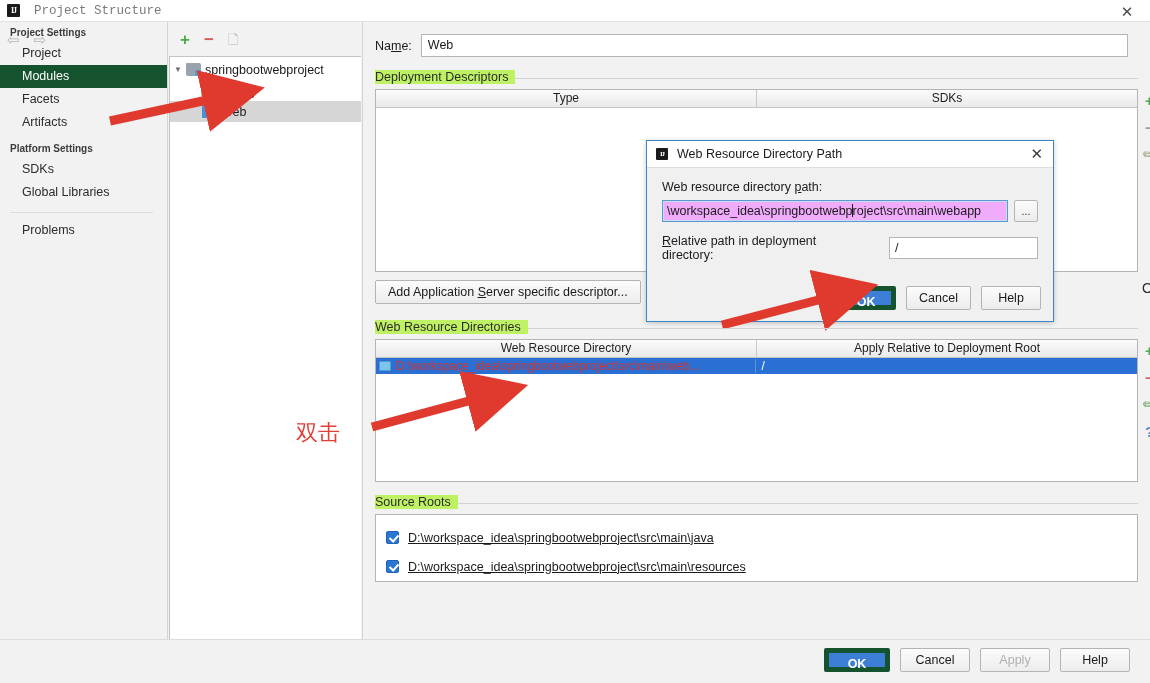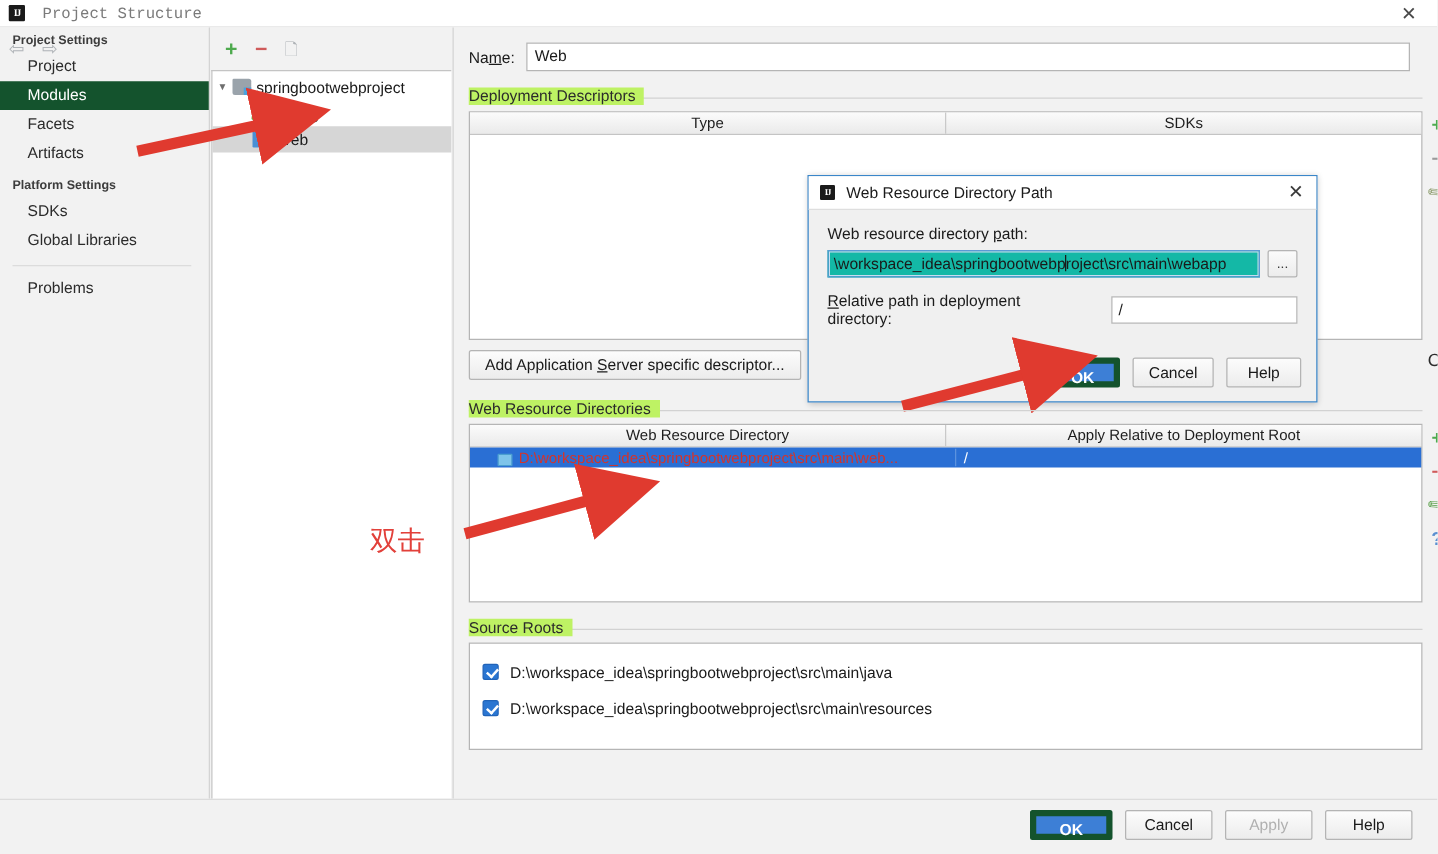--- a/index.html
+++ b/index.html
@@ -193,21 +193,21 @@
     font-family:"Liberation Serif", serif;letter-spacing:-1px;
   }
   #modal .mtitle .mt-text{ margin-left:9px;font-size:12.5px;color:#1a1a1a; }
   #modal .mtitle .mclose{
     position:absolute;right:10px;top:4px;font-size:15px;color:#3a3a3a;line-height:18px;
   }
   #modal .mbody{ padding:12px 15px 0 15px; }
   .mlabel{ font-size:12.5px;color:#1a1a1a;margin-bottom:6px; }
   .mrow1{ display:flex;align-items:center;gap:6px; }
   .pathinput{
-    flex:1;height:22px;background:#14b8a6;border:1px solid #5a9ad4;
+    flex:1;height:22px;background:#f0abfc;border:1px solid #5a9ad4;
     box-shadow:inset 0 0 0 1px #c9dcf0;padding:0 4px;font-size:12.5px;
     line-height:20px;color:#1a1a1a;position:relative;white-space:nowrap;overflow:hidden;
   }
   .caret{
     display:inline-block;width:1px;height:13px;background:#1a1a1a;
     vertical-align:-2px;margin:0 -0.5px;
   }
   .dotsbtn{
     width:24px;height:22px;background:linear-gradient(#fbfbfb,#ececec);
     border:1px solid #b4b4b4;border-radius:2px;font-size:11px;color:#3a3a3a;
@@ -324,41 +324,41 @@
       <div class="grp-line"></div>
       <span class="grp-title">Web Resource Directories</span>
 
       <div class="tablebox" style="height:143px;margin-top:5px;">
         <div class="thead">
           <div class="th">Web Resource Directory</div>
           <div class="th">Apply Relative to Deployment Root</div>
         </div>
 
         <div style="display:flex;height:16px;background:#2a6fd4;align-items:center;">
-          <div style="flex:1;display:flex;align-items:flex-end;padding-left:22px;overflow:hidden;">
+          <div style="flex:1;display:flex;align-items:center;padding-left:3px;overflow:hidden;">
             <span style="width:12px;height:10px;background:#7ec4ea;border:1px solid #4a9fd0;margin-right:5px;flex:none;border-radius:1px;"></span>
             <span style="color:#d4342b;font-size:12px;white-space:nowrap;">D:\workspace_idea\springbootwebproject\src\main\web...</span>
           </div>
           <div style="flex:1;color:#ffffff;font-size:12px;padding-left:6px;border-left:1px solid #5c92de;">/</div>
         </div>
 
         <div class="sidetools">
           <span class="st-plus">+</span>
           <span class="st-minus" style="color:#cf5a5a">−</span>
           <span class="st-pencil green">✎</span>
           <span class="st-q">?</span>
         </div>
       </div>
     </div>
 
     <div class="grp" style="margin-top:13px">
       <div class="grp-line"></div>
       <span class="grp-title">Source Roots</span>
 
-      <div class="srbox" style="height:86px;margin-top:5px;">
+      <div class="srbox" style="height:68px;margin-top:5px;text-decoration:underline;">
         <div class="sr-row">
           <span class="cbx"></span>
           <span>D:\workspace_idea\springbootwebproject\src\main\java</span>
         </div>
         <div class="sr-row">
           <span class="cbx"></span>
           <span>D:\workspace_idea\springbootwebproject\src\main\resources</span>
         </div>
       </div>
     </div>

